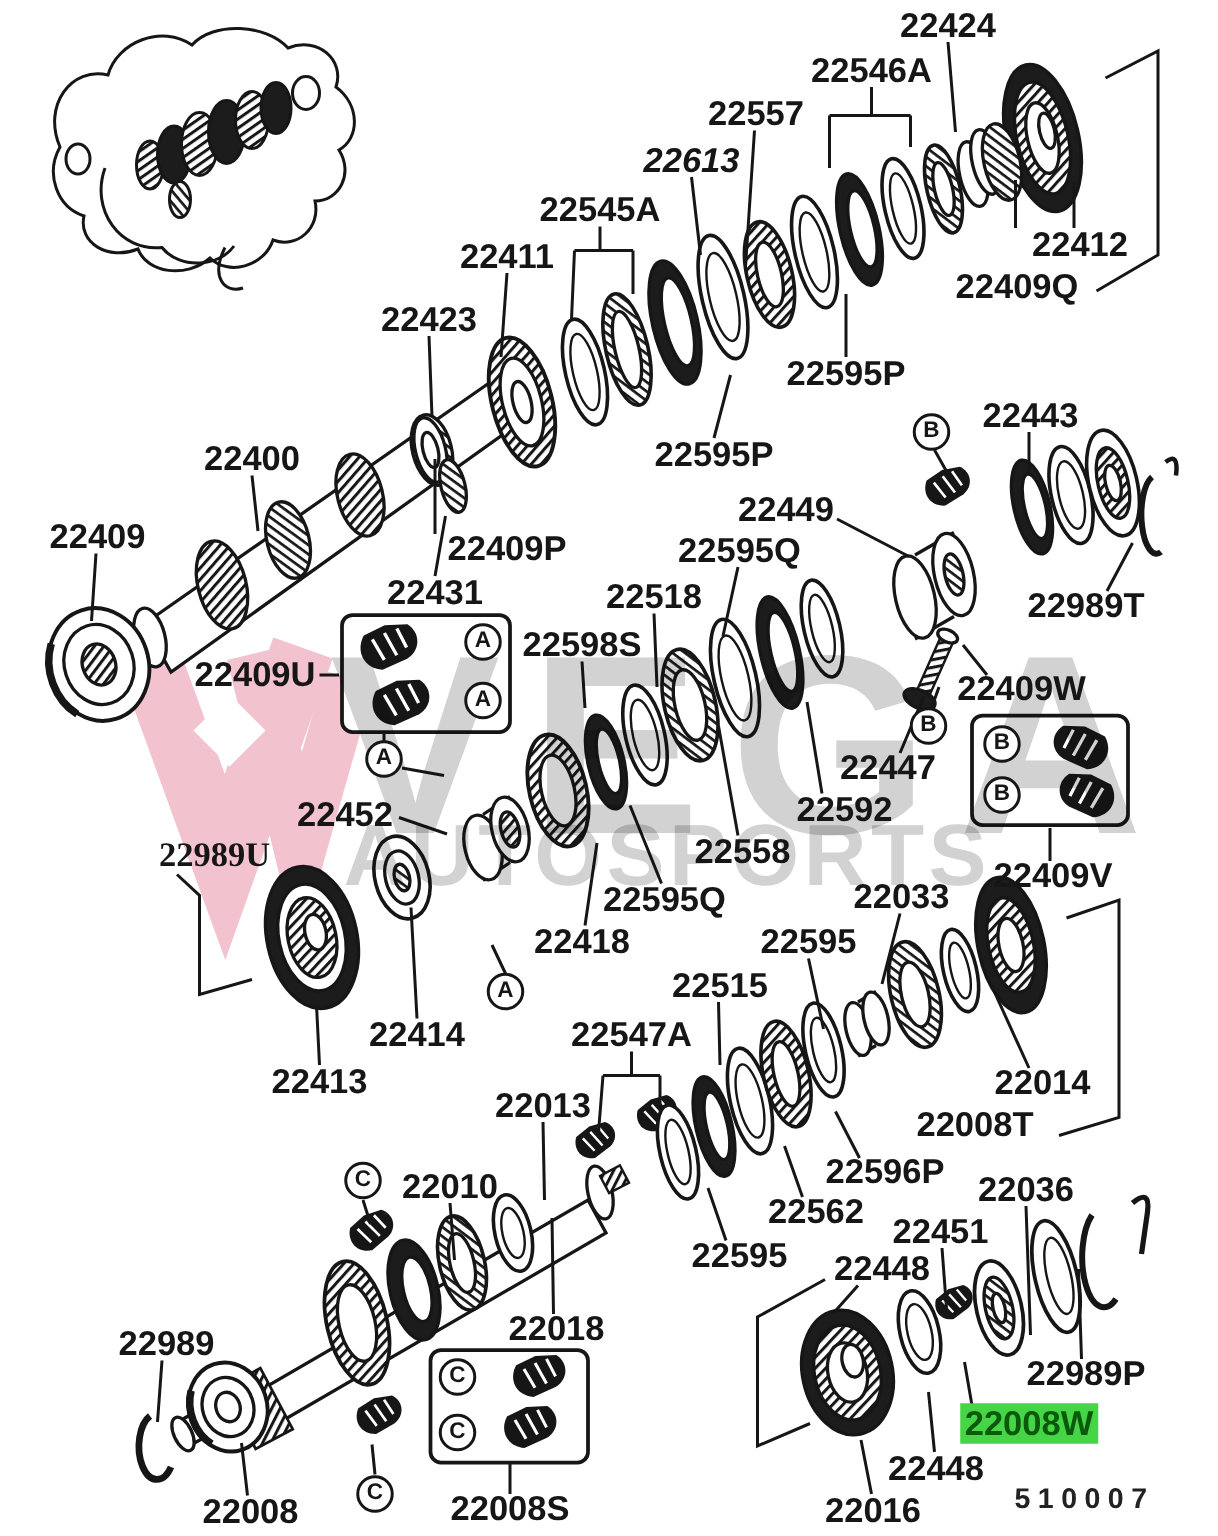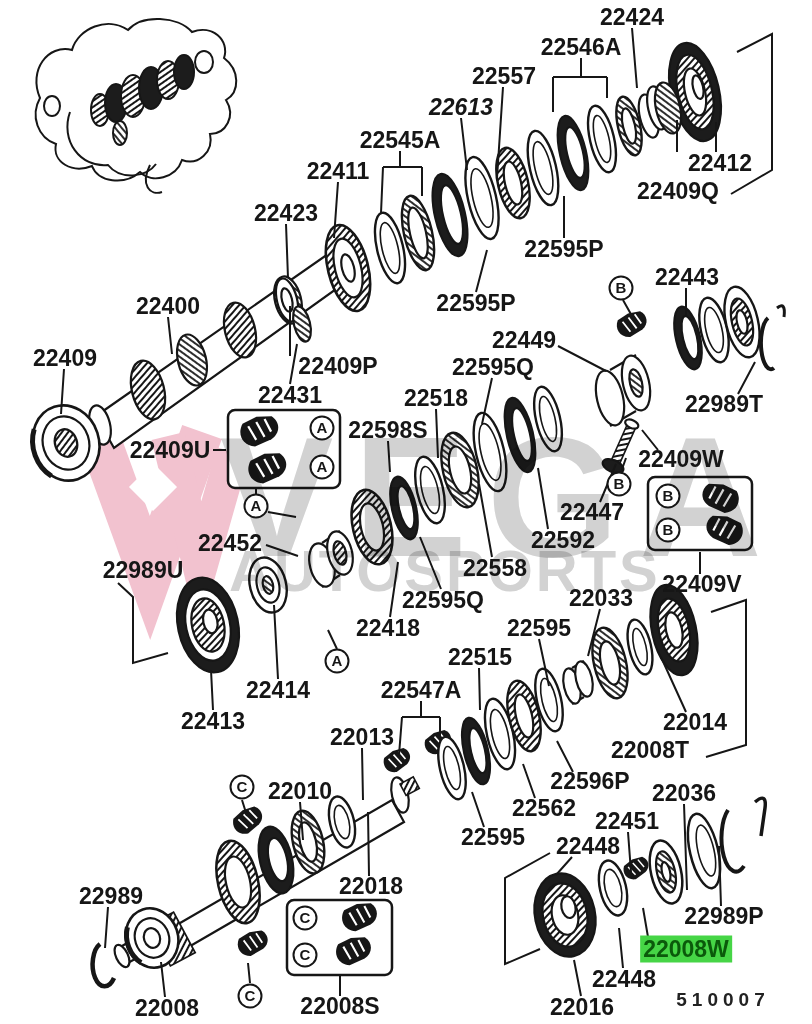--- a/index.html
+++ b/index.html
@@ -380,21 +380,21 @@
       <span class="plabel" style="left: 493px; top: 367px;">22595Q</span>
       <span class="plabel" style="left: 436px; top: 398px;">22518</span>
       <span class="plabel" style="left: 388px; top: 430px;">22598S</span>
       <span class="plabel" style="left: 724px; top: 404px;">22989T</span>
       <span class="plabel" style="left: 170px; top: 450px;">22409U</span>
       <span class="plabel" style="left: 681px; top: 459px;">22409W</span>
       <span class="plabel" style="left: 592px; top: 512px;">22447</span>
       <span class="plabel" style="left: 551px; top: 540px; margin-left: 12px;">22592</span>
       <span class="plabel" style="left: 230px; top: 543px;">22452</span>
       <span class="plabel" style="left: 495px; top: 568px;">22558</span>
-      <span class="plabel" style="left: 143px; top: 570px;">22989U</span>
+      <span class="plabel" style="left: 143px; top: 570px; font-family: Liberation Serif, serif;">22989U</span>
       <span class="plabel" style="left: 702px; top: 584px;">22409V</span>
       <span class="plabel" style="left: 443px; top: 600px;">22595Q</span>
       <span class="plabel" style="left: 601px; top: 598px;">22033</span>
       <span class="plabel" style="left: 388px; top: 628px;">22418</span>
       <span class="plabel" style="left: 539px; top: 628px;">22595</span>
       <span class="plabel" style="left: 480px; top: 657px;">22515</span>
       <span class="plabel" style="left: 421px; top: 690px;">22547A</span>
       <span class="plabel" style="left: 278px; top: 690px;">22414</span>
       <span class="plabel" style="left: 213px; top: 721px;">22413</span>
       <span class="plabel" style="left: 695px; top: 722px;">22014</span>

